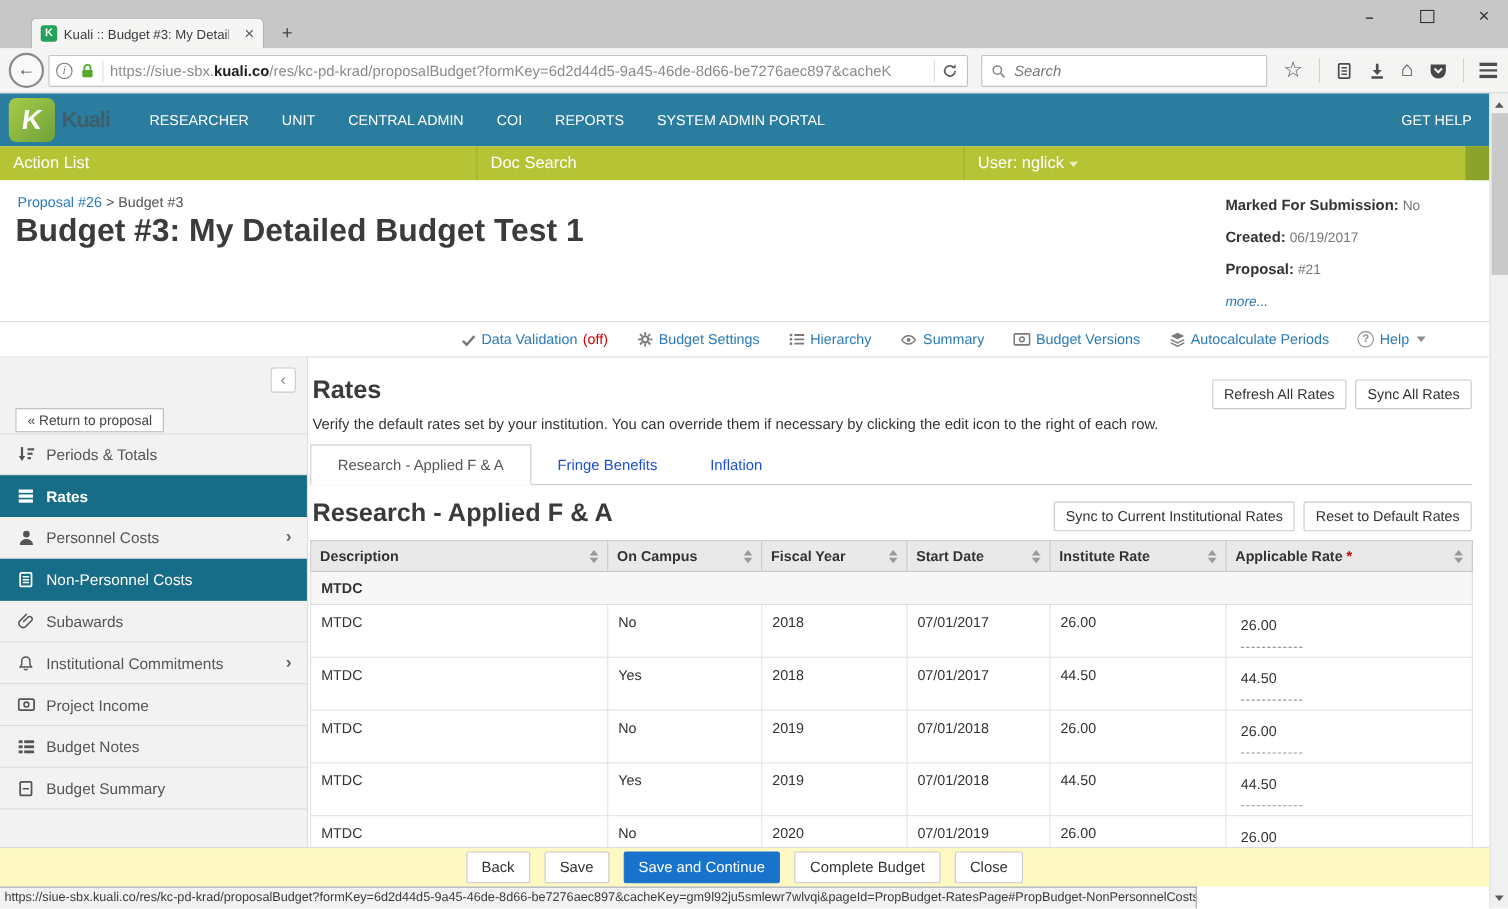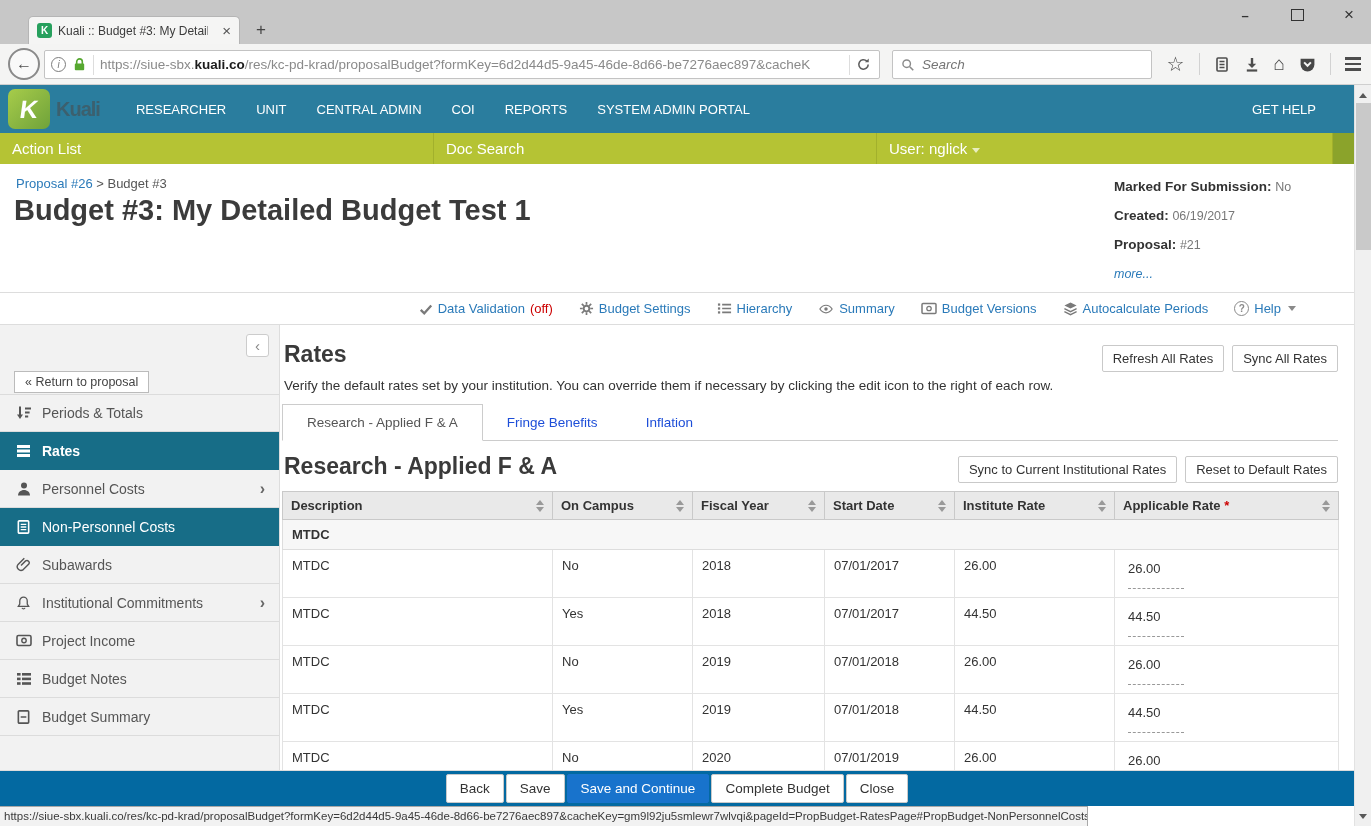--- a/index.html
+++ b/index.html
@@ -44,21 +44,21 @@
   .burger { display:flex; flex-direction:column; gap:3px; }
   .burger i { width:16px; height:2.5px; background:#4d4d4d; display:block; }
 
   
   .appheader { position:absolute; left:0; top:85px; width:1354px; height:48px; background:#2a7d9e; display:flex; align-items:center; }
   .logo-box { width:42px; height:40px; margin:0 6px 0 8px; border-radius:7px; background:linear-gradient(135deg,#a7cc4a,#6fa23a); color:#fff; font-weight:bold; font-size:25px; display:flex; align-items:center; justify-content:center; }
   .logo-box::before { content:"K"; transform:skewX(-8deg); }
   .brand { font-size:20px; font-weight:bold; color:#3c606e; letter-spacing:-1px; margin-right:36px; }
   .appnav { display:flex; gap:30px; }
   .appnav a { color:#fff; font-size:13px; text-decoration:none; }
-  .gethelp { margin-left:auto; margin-right:38px; color:#fff; font-size:13px; }
+  .gethelp { margin-left:auto; margin-right:16px; color:#fff; font-size:13px; }
 
   
   .greenbar { position:absolute; left:0; top:133px; width:1354px; height:31px; background:#b5c334; display:flex; justify-content:space-between; align-items:stretch; }
   .greenbar .gitem { color:#fff; font-size:15px; line-height:31px; padding:0 12px; border-left:1px solid #a2b02c; }
   .greenbar .gitem:first-child { border-left:none; }
   .greenbar .caret { display:inline-block; width:0; height:0; border-left:4px solid transparent; border-right:4px solid transparent; border-top:5px solid #e9eebf; margin-left:5px; vertical-align:middle; }
   .greenbar .dark-end { width:22px; background:#8ba32b; border-left:1px solid #a2b02c; }
 
   
   .page { position:absolute; left:0; top:164px; width:1354px; height:662px; background:#fff; }
@@ -112,21 +112,21 @@
   .req { color:#cc0000; }
   .sorter { display:inline-flex; flex-direction:column; gap:2px; margin-left:6px; }
   .sorter i { width:0; height:0; border-left:4px solid transparent; border-right:4px solid transparent; display:block; }
   .sorter .up { border-bottom:5px solid #999; }
   .sorter .dn { border-top:5px solid #999; }
   tr.group td { background:#f7f7f7; font-weight:bold; border:1px solid #ddd; padding:7px 9px; font-size:13px; }
   tr.datarow td { border:1px solid #e3e3e3; vertical-align:top; padding:8px 9px; font-size:13px; height:43px; background:#fff; }
   td.editcell .editval { display:inline-block; margin-left:4px; margin-top:3px; min-width:56px; padding-bottom:12px; border-bottom:1px dashed #999; }
 
   
-  .footer { position:absolute; left:0; top:770px; width:1354px; height:36px; background:#0369a1; border-top:1px solid #dcdcdc; display:flex; justify-content:center; align-items:flex-start; gap:2px; padding-top:3px; z-index:5; }
+  .footer { position:absolute; left:0; top:770px; width:1354px; height:36px; background:#fef9c3; border-top:1px solid #dcdcdc; display:flex; justify-content:center; align-items:flex-start; gap:13px; padding-top:3px; z-index:5; }
   .footer .btn { padding:6px 13px; font-size:13.5px; }
   .footer .btn.primary { background:#1873cc; border-color:#1873cc; color:#fff; }
 
   .statusbar { position:absolute; left:0; top:806px; width:1088px; height:20px; background:#f2f2f2; border-top:1px solid #a8a8a8; border-right:1px solid #a8a8a8; font-size:11.5px; color:#3a3a3a; line-height:19px; padding-left:4px; white-space:nowrap; overflow:hidden; z-index:6; }
 
   
   .scrollbar { position:absolute; right:0; top:85px; width:17px; bottom:0; background:#f0f0f0; border-left:1px solid #e2e2e2; z-index:7; }
   .sb-up, .sb-dn { position:absolute; left:0; width:100%; height:16px; display:flex; align-items:center; justify-content:center; }
   .sb-up { top:2px; } .sb-dn { bottom:2px; }
   .sb-up::before { content:""; border-left:4px solid transparent; border-right:4px solid transparent; border-bottom:5px solid #585858; }

